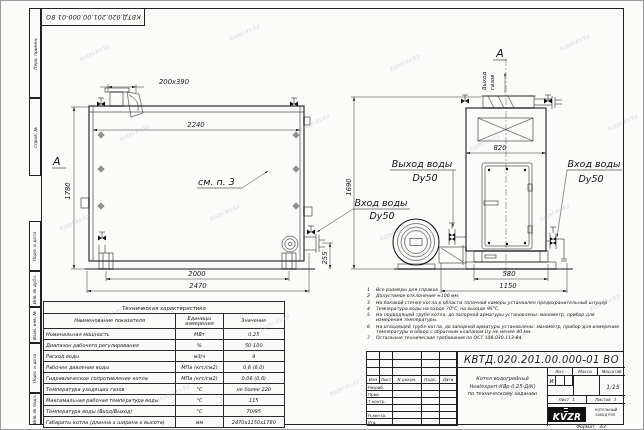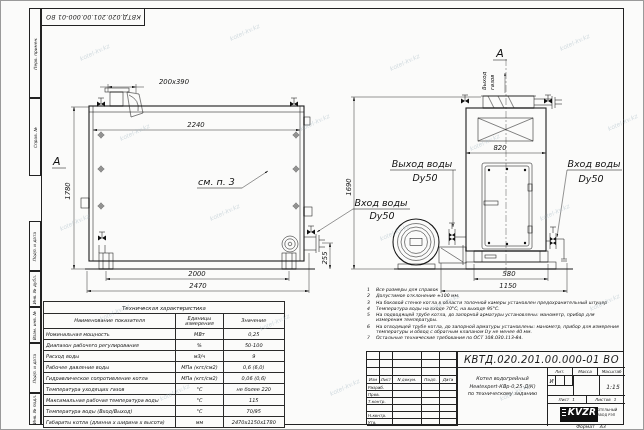--- a/index.html
+++ b/index.html
@@ -47,22 +47,22 @@
   .vrow{position:relative;height:20px;border-bottom:1px solid #222;}
   .litcell{position:absolute;left:0;top:0;width:8.3px;height:10px;border-right:1px solid #222;border-bottom:1px solid #222;
         display:flex;align-items:center;justify-content:center;font:italic 5.5px "DejaVu Sans",sans-serif;}
   .scaleval{position:absolute;left:51px;top:0;width:27px;height:20px;border-left:1px solid #222;
         display:flex;align-items:center;justify-content:center;font:italic 6px "DejaVu Sans",sans-serif;}
   .massline{position:absolute;left:25px;top:0;width:26px;height:20px;border-left:1px solid #222;}
   .srow{display:flex;height:8px;border-bottom:1px solid #222;}
   .srow div{width:39px;border-right:1px solid #222;display:flex;align-items:center;justify-content:center;
         gap:3px;font:italic 4.2px "DejaVu Sans",sans-serif;}
   .logorow{position:relative;height:22px;}
-  .kvzr{position:absolute;left:12px;top:3px;width:38px;height:15px;background:#101010;color:#fff;display:flex;
-        align-items:flex-start;justify-content:center;font:italic 700 9px "DejaVu Sans",sans-serif;letter-spacing:.3px;}
+  .kvzr{position:absolute;left:0;top:3px;width:38px;height:15px;background:#101010;color:#fff;display:flex;
+        align-items:center;justify-content:center;font:italic 700 9px "DejaVu Sans",sans-serif;letter-spacing:.3px;flex-direction:column;}
   .kvzr-bars{width:4px;height:9px;margin-right:2px;background:repeating-linear-gradient(0deg,#fff 0 1px,#101010 1px 3px);}
   .kvzr-cap{position:absolute;left:47px;top:4px;font:3.4px "DejaVu Sans",sans-serif;line-height:1.5;color:#222;}
   .format{left:552px;top:423px;width:76px;text-align:center;font:italic 4.6px "DejaVu Sans",sans-serif;z-index:4;}
   .format b{font-weight:normal;margin-left:5px;}
   
   .t11{font:italic 11px "DejaVu Sans",sans-serif;fill:#111;}
   .t10{font:italic 9.5px "DejaVu Sans",sans-serif;fill:#111;}
   .t7{font:italic 6.8px "DejaVu Sans",sans-serif;fill:#111;}
   .t5h{font:italic 5.4px "DejaVu Sans",sans-serif;fill:#111;}
   .wm{font:italic 6px "DejaVu Sans",sans-serif;fill:#9fb3bf;opacity:.45;}

